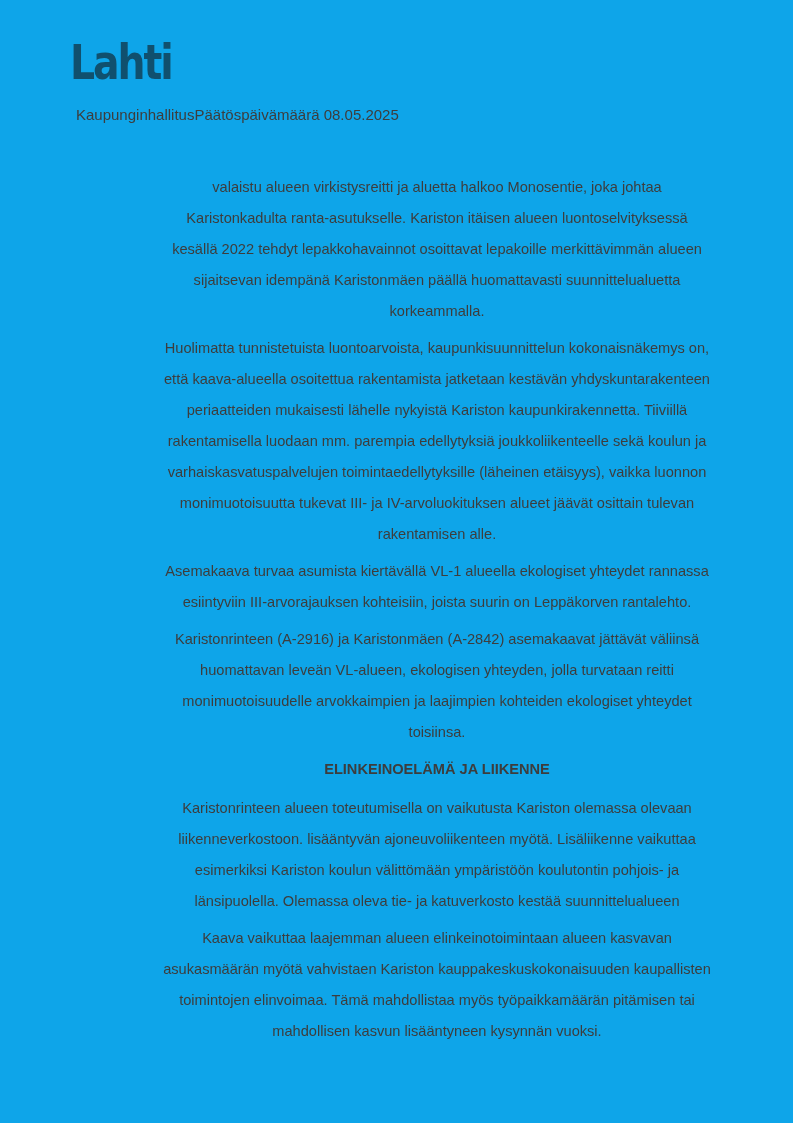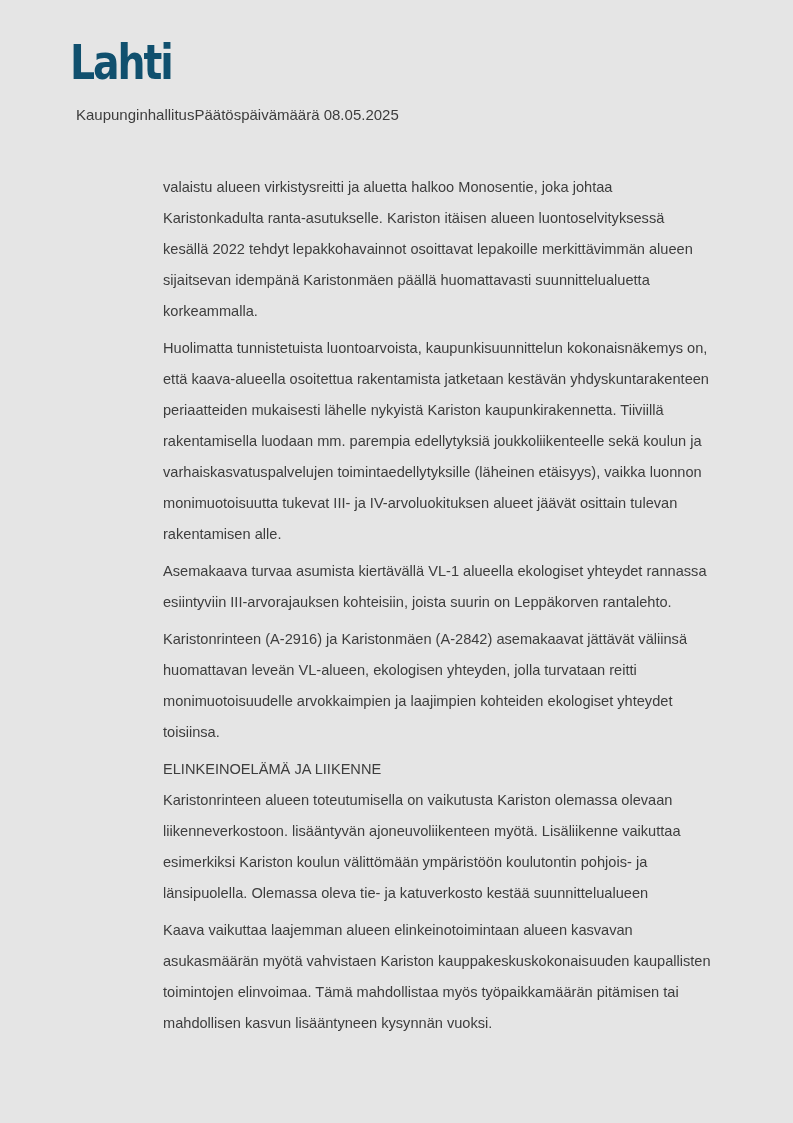--- a/index.html
+++ b/index.html
@@ -11,21 +11,21 @@
     width: 793px;
     height: 1123px;
     position: relative;
     overflow: hidden;
     font-family: "Liberation Sans", sans-serif;
     color: #3d3d3d;
   }
   .page {
     position: absolute;
     inset: 0;
-    background: #e5e5e5;
+    background: #0ea5e9;
   }
   .logo {
     position: absolute;
     left: 70px;
     top: 38px;
     font-family: "DejaVu Sans", sans-serif;
     font-weight: bold;
     font-size: 48px;
     line-height: 1;
     letter-spacing: -2.5px;
@@ -49,23 +49,25 @@
     position: absolute;
     top: 172px;
     left: 163px;
     width: 548px;
     font-size: 14.6px;
     line-height: 31px;
     color: #3d3d3d;
   }
   .body-text p {
     margin: 0 0 6px 0;
+    text-align: center;
   }
   .body-text p.section-heading {
-    margin-bottom: 0;
+    margin-bottom: 8px;
+    font-weight: bold;
   }
 </style>
 </head>
 <body>
 
 <div class="page">
 
   <div class="logo">Lahti</div>
 
   <div class="header-row">

